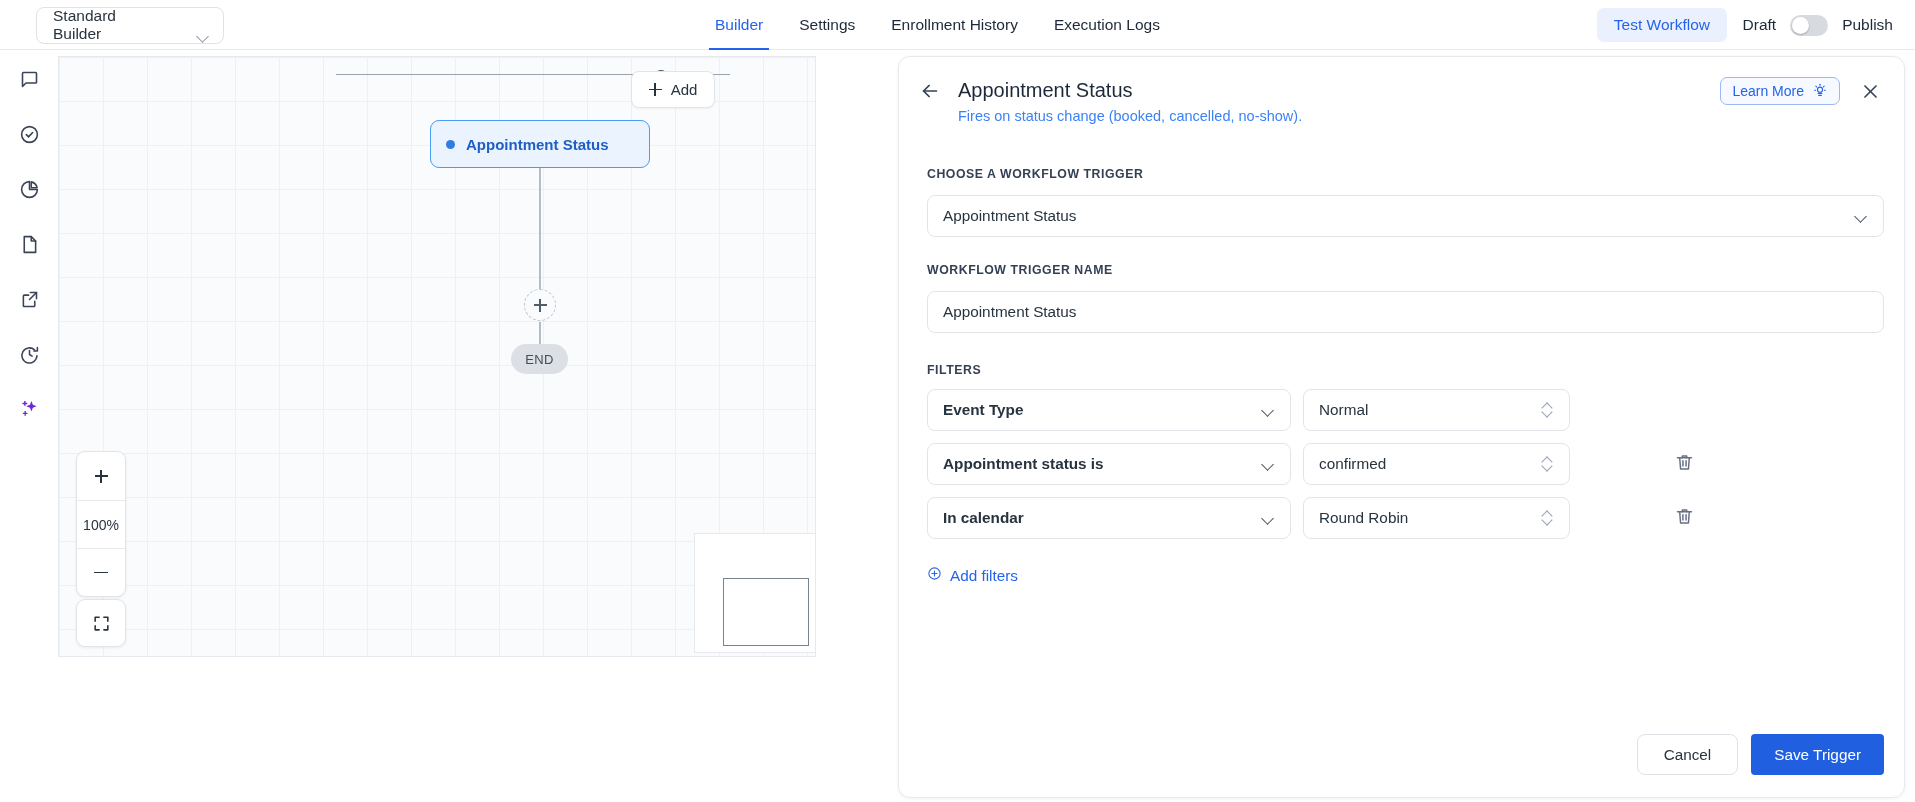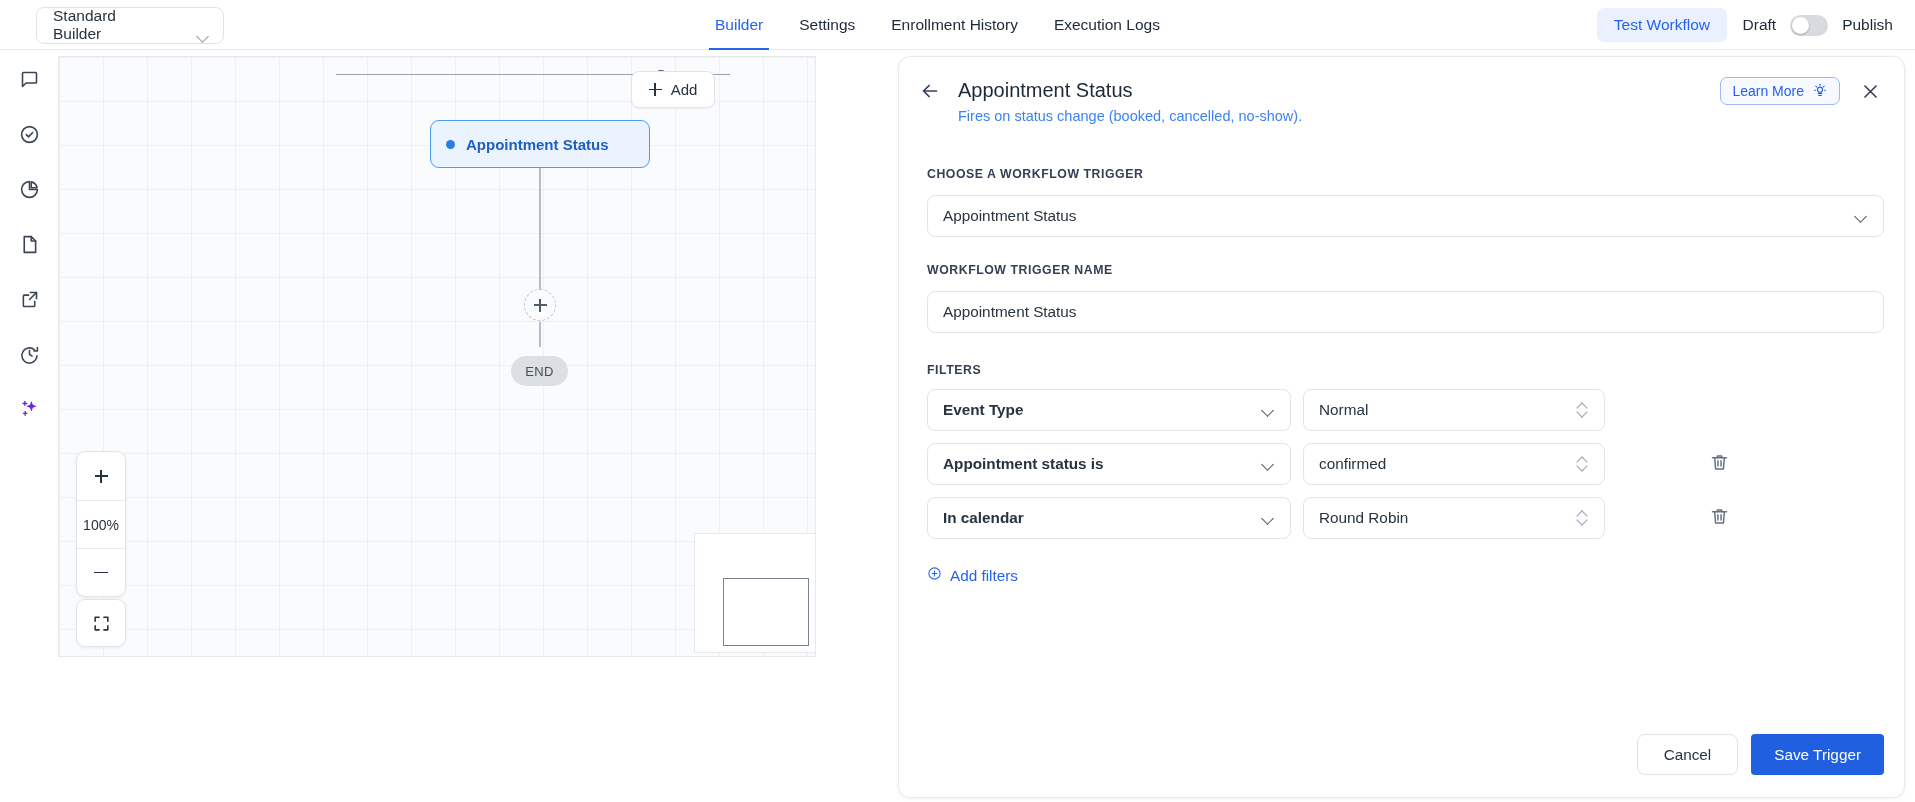--- a/index.html
+++ b/index.html
@@ -151,21 +151,21 @@
     background: #fafbfc; border: 1.3px dashed #bfc6cf;
     display: flex; align-items: center; justify-content: center;
     cursor: pointer;
   }
   .plus-node .plus-g::before, .plus-node .plus-g::after { background: #515c69; }
   .end-node {
     position: absolute; left: 452px; top: 287px;
     width: 57px; height: 30px; border-radius: 15px;
     background: #dcdfe3;
     display: flex; align-items: center; justify-content: center;
-    font-size: 13px; color: #444e5a; letter-spacing: .4px; margin-top: 12px;
+    font-size: 13px; color: #444e5a; letter-spacing: .4px;
   }
 
   .zoom-ctrl {
     position: absolute; left: 17px; top: 394px;
     width: 50px; background: #fff;
     border: 1px solid #e1e5ea; border-radius: 9px;
     box-shadow: 0 1px 3px rgba(16,24,40,.07);
     overflow: hidden;
   }
   .zoom-cell {
@@ -229,21 +229,21 @@
   .input-box.plain { cursor: text; }
 
   .body { position: absolute; left: 20px; top: 110px; right: 20px; margin-left: 8px; }
   .sec-gap-lg { height: 14px; }
 
   .filters-label { margin-top: 30px; }
   .filter-row {
     display: flex; align-items: center; gap: 12px; margin-top: 12px;
   }
   .filter-left { width: 364px; flex: none; font-weight: bold; }
-  .filter-right { width: 302px; flex: none; }
+  .filter-right { width: 267px; flex: none; }
   .updown { width: 13px; height: 16px; position: relative; flex:none; }
   .updown::before, .updown::after {
     content: ""; position: absolute; left: 2px;
     width: 7px; height: 7px;
     border-left: 1.5px solid #98a2b3; border-top: 1.5px solid #98a2b3;
   }
   .updown::before { top: 2px; transform: rotate(45deg); }
   .updown::after { bottom: 2px; transform: rotate(225deg); }
   .trash {
     width: 24px; height: 24px; margin-left: 92px;

